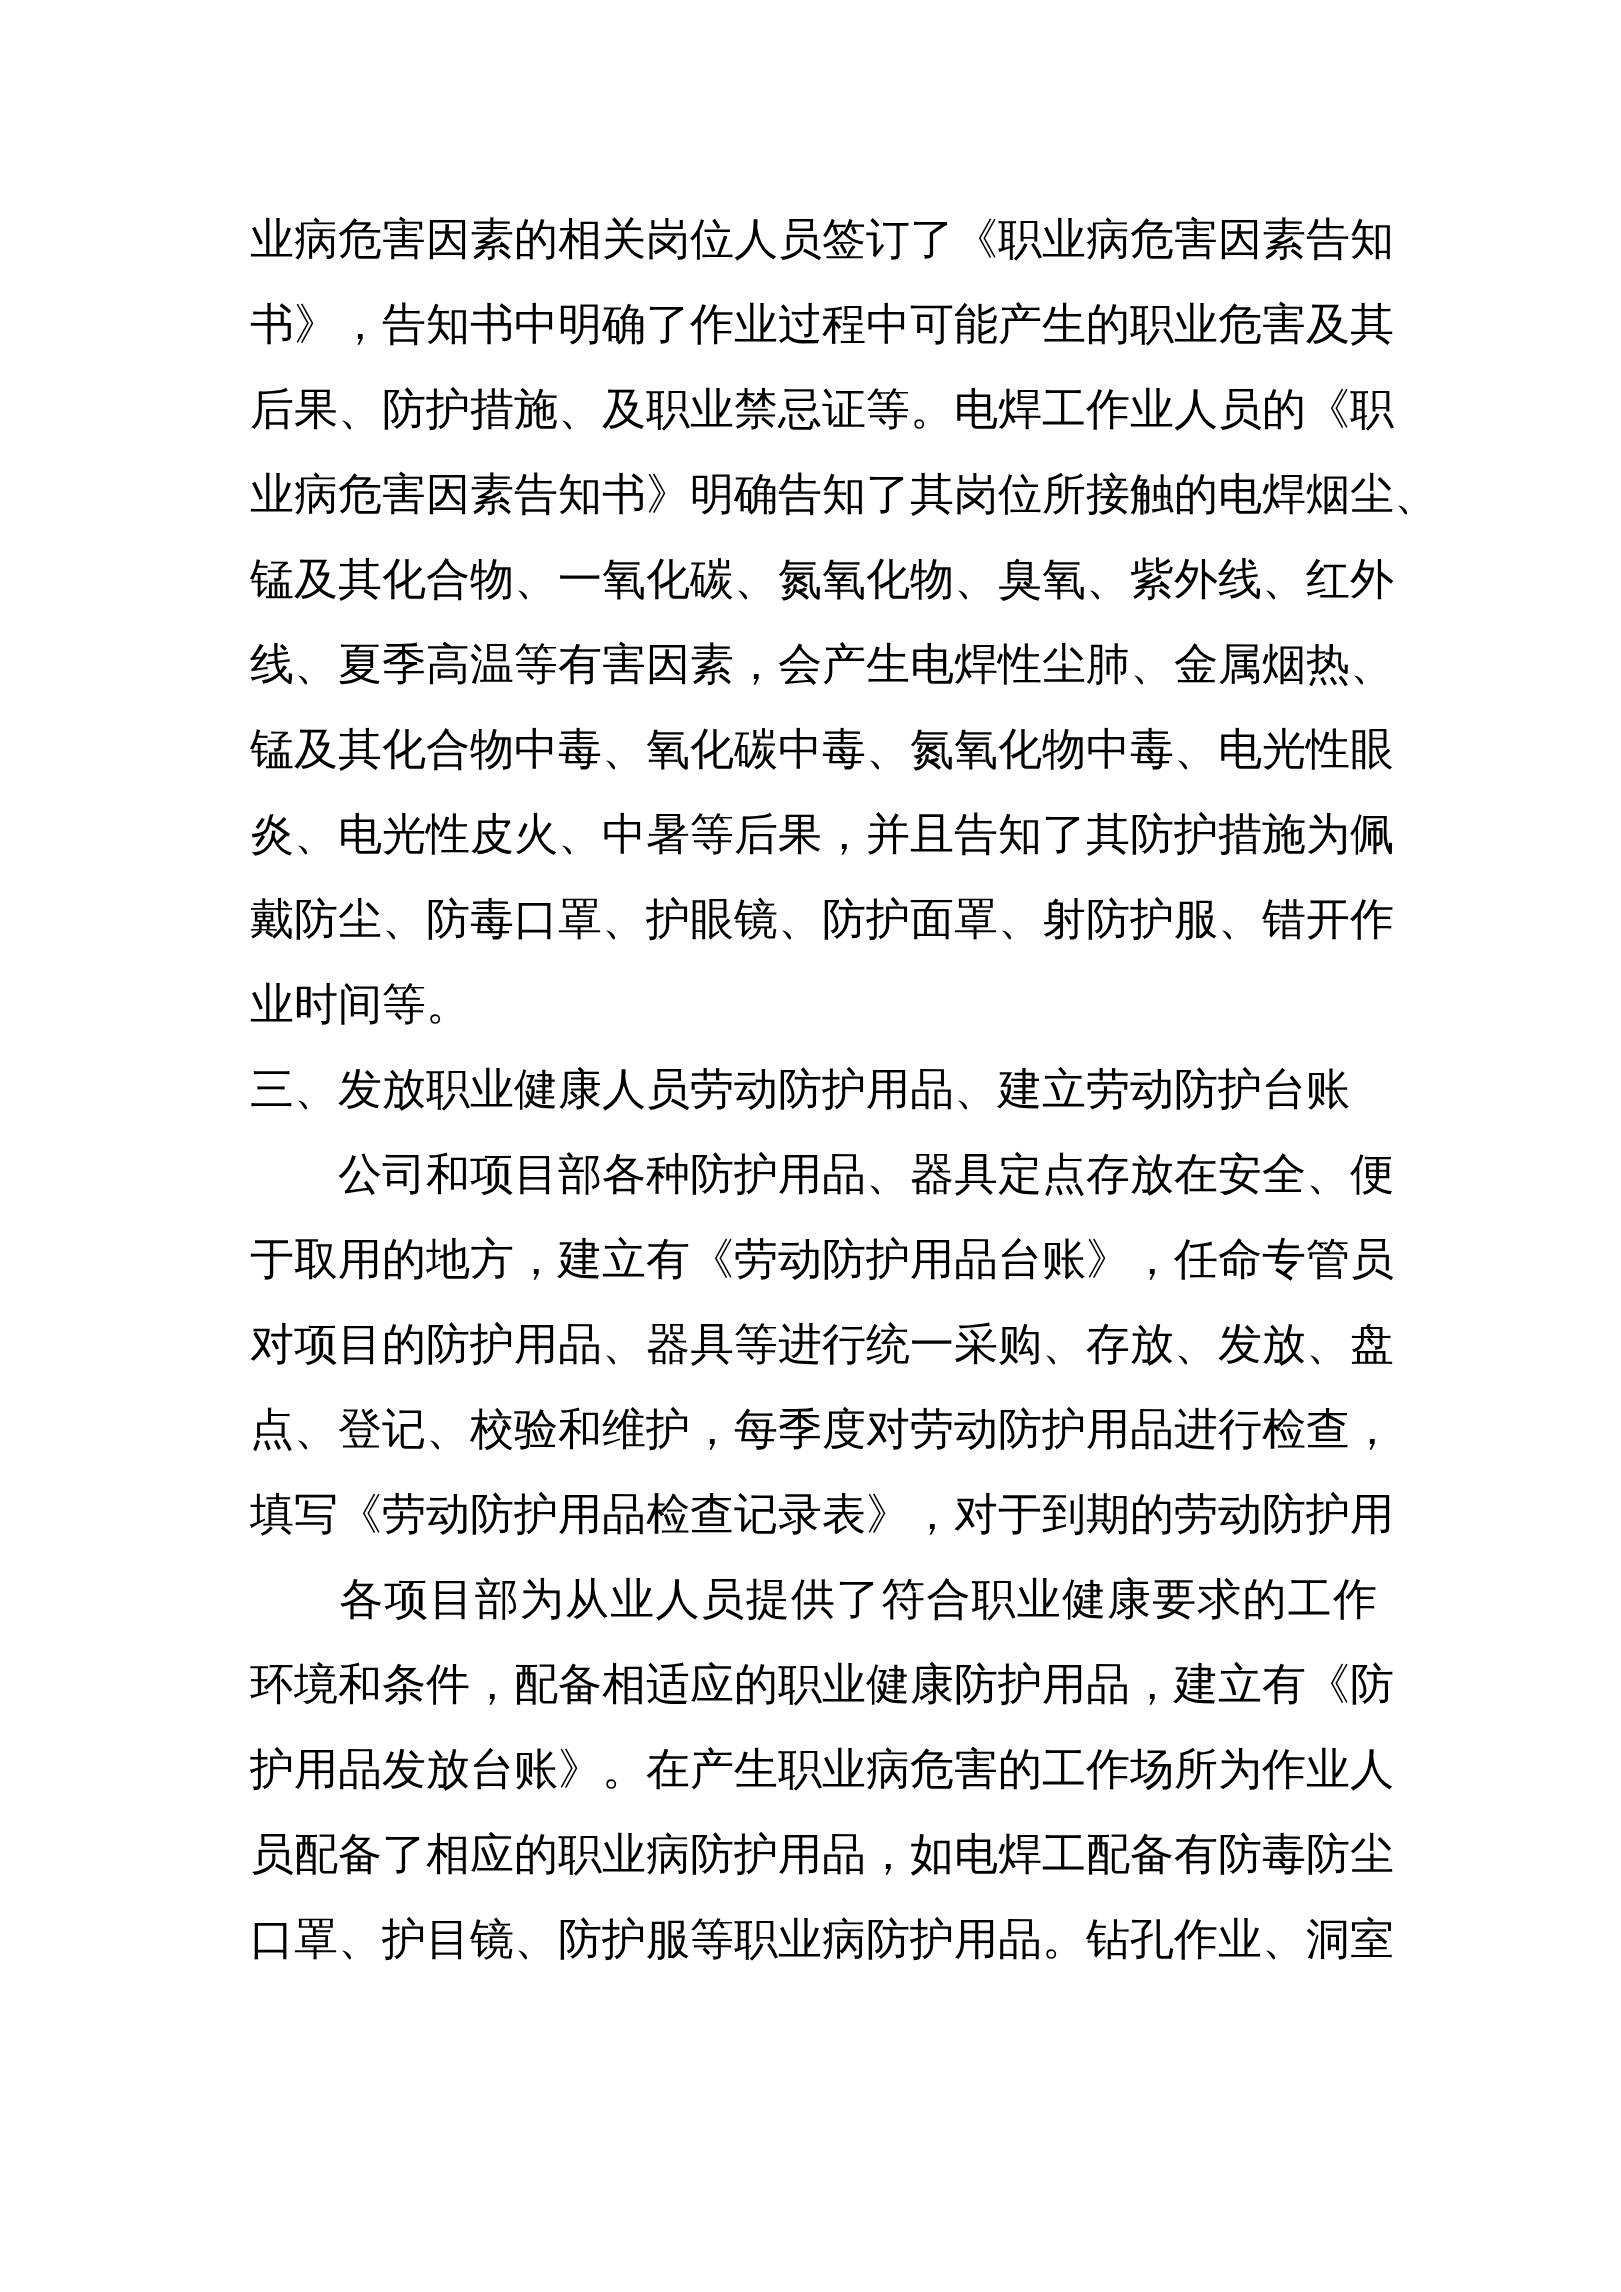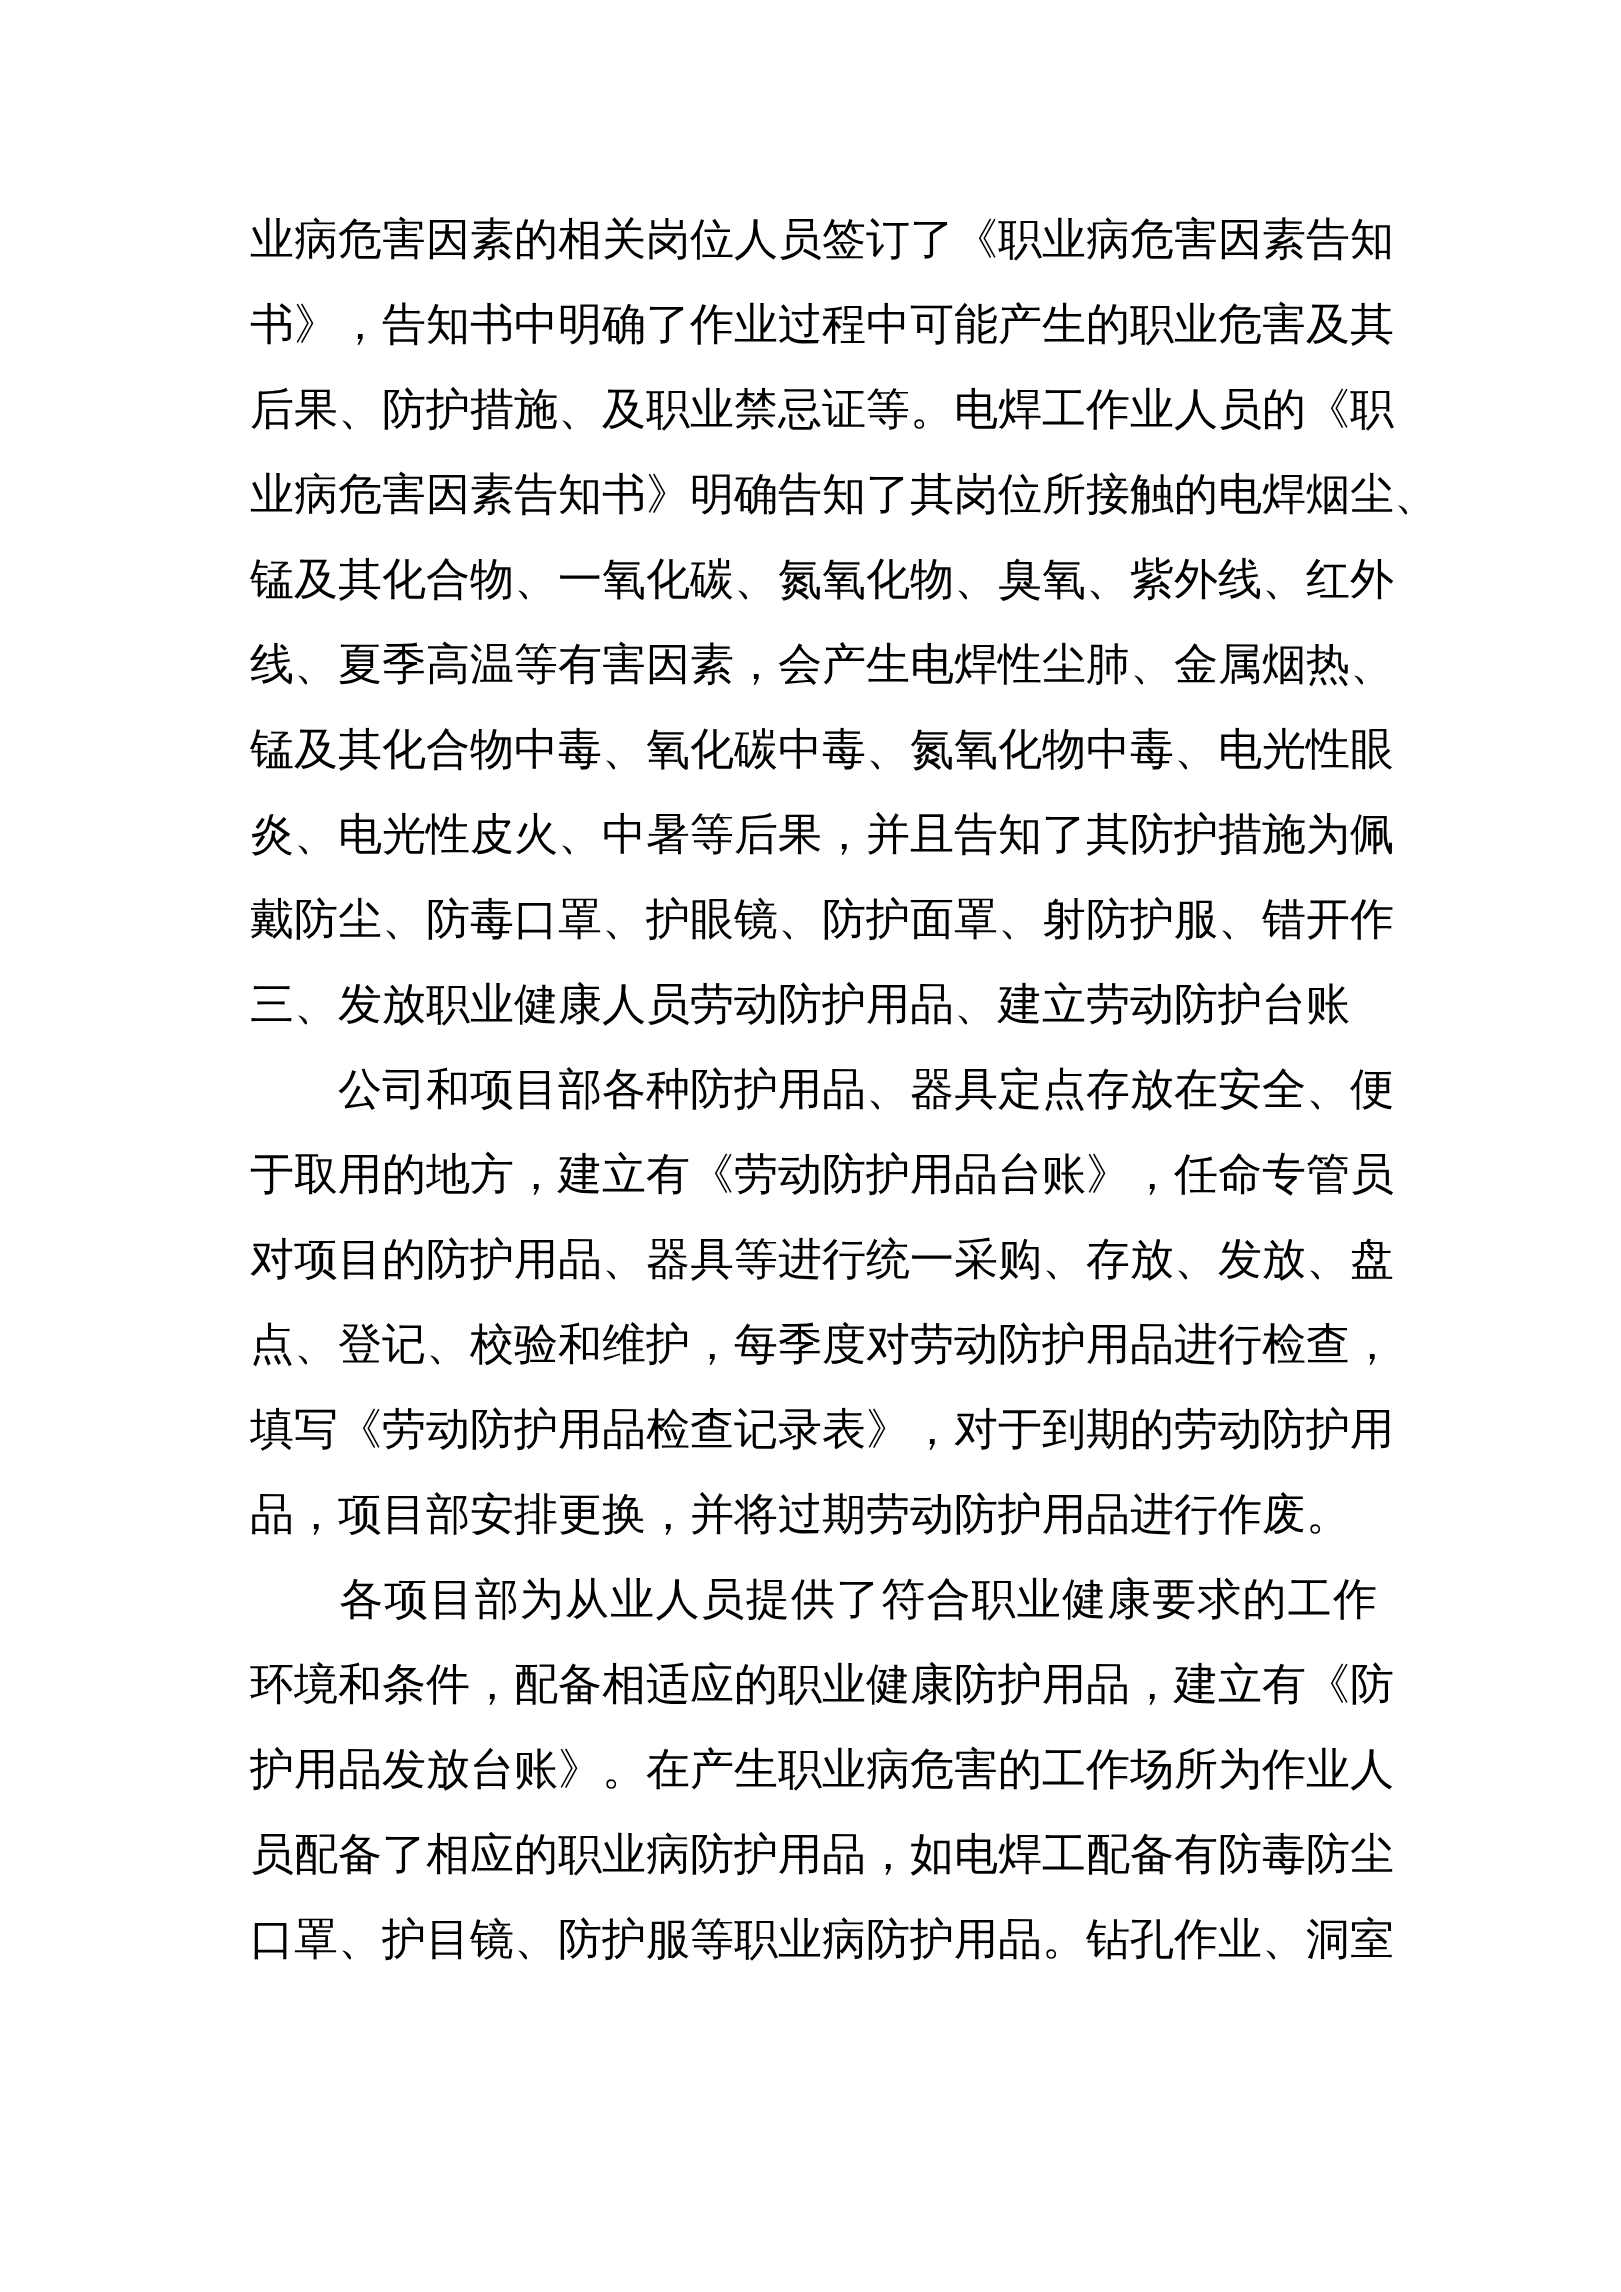--- a/index.html
+++ b/index.html
@@ -302,20 +302,21 @@
         <span class="ch">、</span>
         <span class="ch">射</span>
         <span class="ch">防</span>
         <span class="ch">护</span>
         <span class="ch">服</span>
         <span class="ch">、</span>
         <span class="ch">错</span>
         <span class="ch">开</span>
         <span class="ch">作</span>
       </div>
+      <div class="line left">业时间等。</div>
       <div class="line left heading">三、发放职业健康人员劳动防护用品、建立劳动防护台账</div>
       <div class="line justify">
         <span class="indent-spacer"></span>
         <span class="ch">公</span>
         <span class="ch">司</span>
         <span class="ch">和</span>
         <span class="ch">项</span>
         <span class="ch">目</span>
         <span class="ch">部</span>
         <span class="ch">各</span>
@@ -442,21 +443,20 @@
         <span class="ch">于</span>
         <span class="ch">到</span>
         <span class="ch">期</span>
         <span class="ch">的</span>
         <span class="ch">劳</span>
         <span class="ch">动</span>
         <span class="ch">防</span>
         <span class="ch">护</span>
         <span class="ch">用</span>
       </div>
-      <div class="line left">品，项目部安排更换，并将过期劳动防护用品进行作废。</div>
       <div class="line justify">
         <span class="indent-spacer"></span>
         <span class="ch">各</span>
         <span class="ch">项</span>
         <span class="ch">目</span>
         <span class="ch">部</span>
         <span class="ch">为</span>
         <span class="ch">从</span>
         <span class="ch">业</span>
         <span class="ch">人</span>

